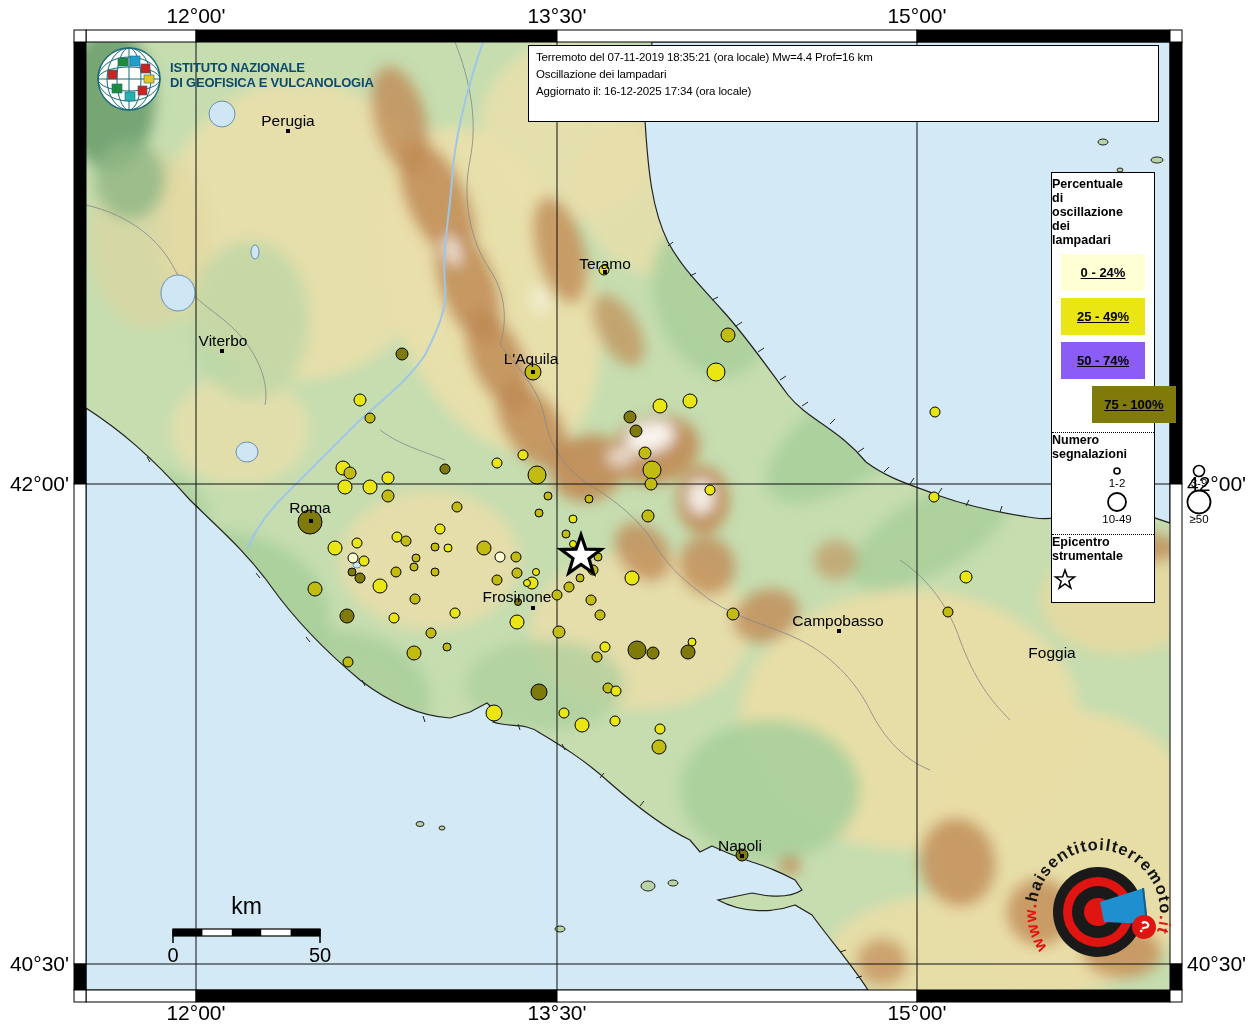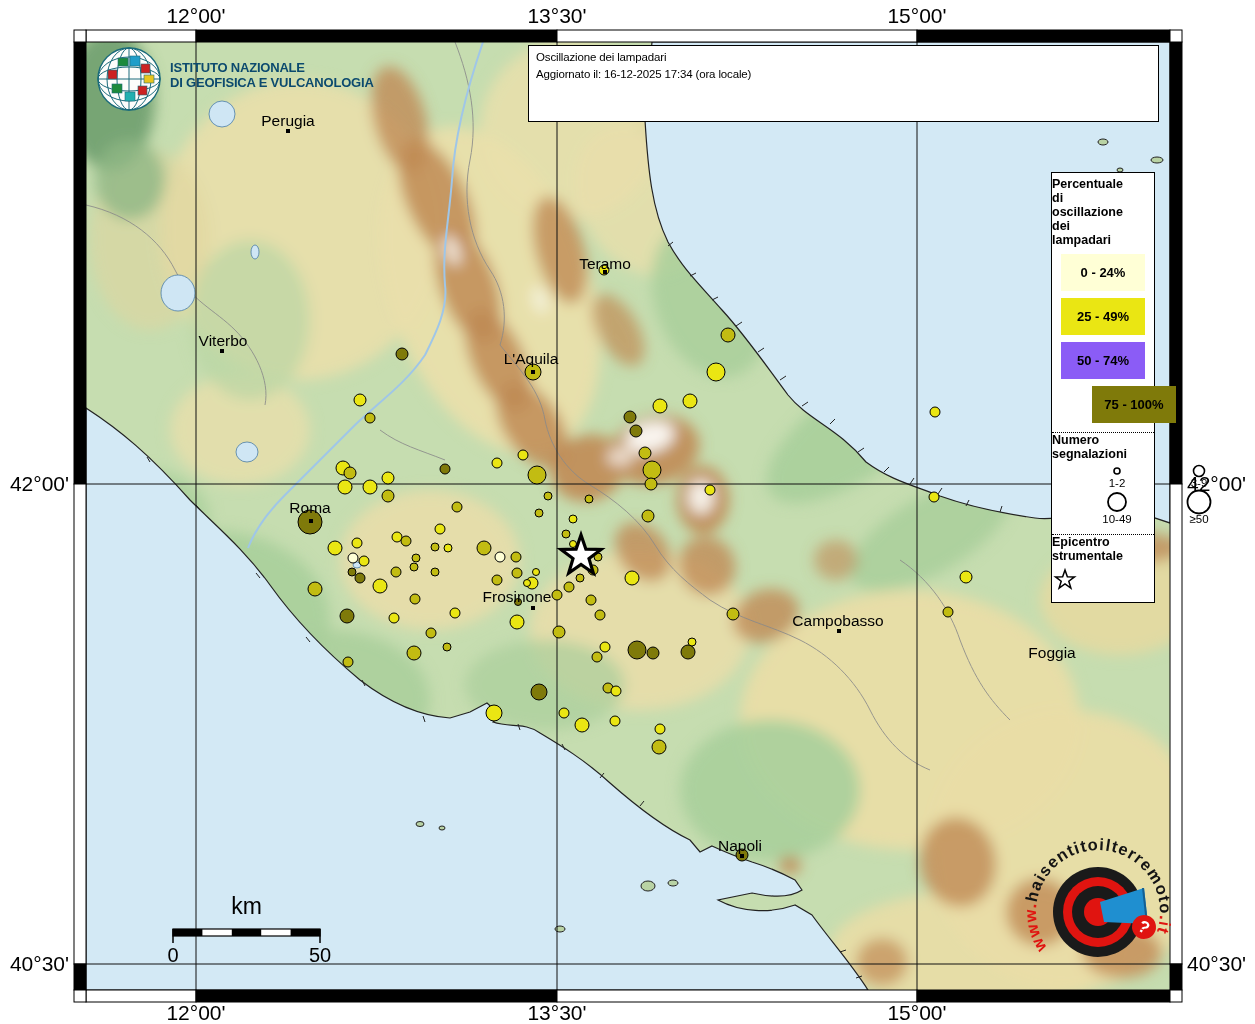--- a/index.html
+++ b/index.html
@@ -7,21 +7,21 @@
        font-family:"Liberation Sans",sans-serif;}
   #map-svg{position:absolute;left:0;top:0;}
   .coord{font-size:21px;fill:#000;}
   .city{font-size:15.5px;fill:#000;}
   .overlay{position:absolute;background:#fff;border:1px solid #000;box-sizing:border-box;}
   #title-box{left:528px;top:45px;width:631px;height:77px;padding:3px 7px;
              font-size:11.5px;letter-spacing:-0.15px;line-height:17px;white-space:nowrap;overflow:hidden;}
   #legend{left:1051px;top:172px;width:104px;height:431px;text-align:left;padding-top:4px;}
   .leg-title-line{font-weight:bold;font-size:12.5px;line-height:14px;}
   .swatch{width:84px;height:37px;margin:7px auto 0 auto;display:flex;align-items:center;justify-content:center;
-          font-weight:bold;font-size:13px;}
+          font-weight:bold;font-size:13px;text-decoration:underline;}
   .leg-div{border-top:1.5px dotted #000;margin-top:9px;}
   .sig-grid{display:grid;grid-template-columns:1fr 1fr;margin-top:2px;}
   .sig-cell{display:flex;flex-direction:column;align-items:center;margin-left:48px;}
   .sig-label{font-size:11.5px;margin-top:-2px;}
   #ingv-logo{position:absolute;left:94px;top:44px;width:420px;height:70px;}
   #ingv-text{position:absolute;left:76px;top:16px;font-weight:bold;font-size:13px;
              line-height:15px;color:#0c4a6e;letter-spacing:-0.2px;white-space:nowrap;}
   #watermark{position:absolute;left:1012px;top:826px;width:172px;height:172px;}
   .wm-red{fill:#e01410;}
   .wm-black{fill:#141414;}
@@ -346,20 +346,21 @@
       <rect x="44" y="42" width="9" height="9" fill="#cc2222"></rect>
     </g>
   </svg>
   <div id="ingv-text">
     <div>ISTITUTO NAZIONALE</div>
     <div>DI GEOFISICA E VULCANOLOGIA</div>
   </div>
 </div>
 
 <div id="title-box" class="overlay">
+  <div>Terremoto del 07-11-2019 18:35:21 (ora locale) Mw=4.4 Prof=16 km</div>
   <div>Oscillazione dei lampadari</div>
   <div>Aggiornato il: 16-12-2025 17:34 (ora locale)</div>
 </div>
 
 <div id="legend" class="overlay">
   <div class="leg-title-line">Percentuale</div>
   <div class="leg-title-line">di</div>
   <div class="leg-title-line">oscillazione</div>
   <div class="leg-title-line">dei</div>
   <div class="leg-title-line">lampadari</div>

